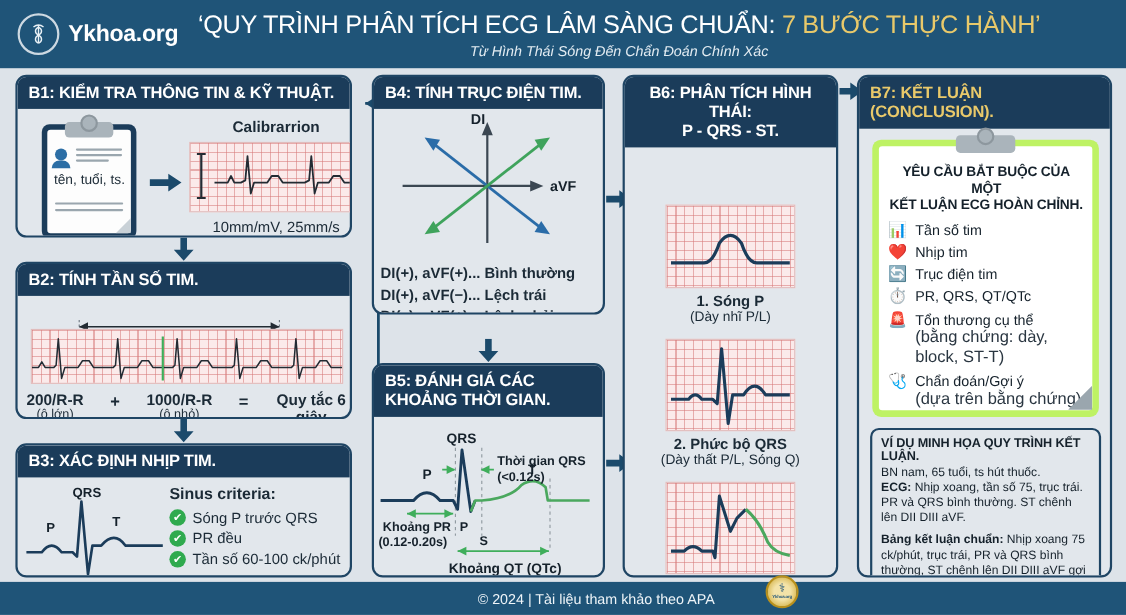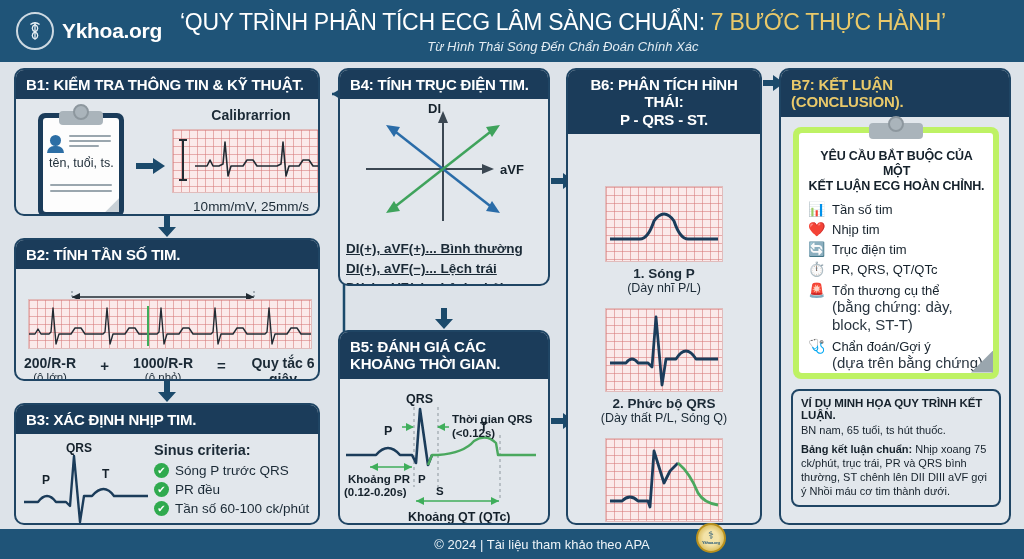--- a/index.html
+++ b/index.html
@@ -112,21 +112,21 @@
   
   .b3-wave{position:absolute;left:6px;top:6px;width:130px;height:96px;}
   .b3-right{position:absolute;left:138px;top:8px;}
   .b3-title{font-size:14.5px;font-weight:bold;color:#1b2a36;margin-bottom:5px;}
   .crit{display:flex;align-items:center;gap:6px;margin-bottom:4px;font-size:13.5px;color:#1b2a36;}
   .tick{width:15px;height:15px;border-radius:50%;background:#2faa4e;color:#fff;font-size:10px;
     display:flex;align-items:center;justify-content:center;flex:none;}
 
   
   .axis-wrap{position:absolute;left:8px;top:4px;width:190px;height:130px;}
-  .b4-legend{position:absolute;left:6px;top:140px;font-size:13.5px;font-weight:bold;color:#1b2a36;line-height:1.45;text-decoration:underline;}
+  .b4-legend{position:absolute;left:6px;top:140px;font-size:13.5px;font-weight:bold;color:#1b2a36;line-height:1.45;}
 
   
   .b5-wave{position:absolute;left:0px;top:0px;width:212px;height:150px;}
 
   
   .morph{position:absolute;left:50%;transform:translateX(-50%);}
   .morph-cap{position:absolute;left:0;width:100%;text-align:center;color:#1b2a36;}
   .morph-cap .m1{font-size:13.5px;font-weight:bold;}
   .morph-cap .m2{font-size:12.5px;line-height:1.2;}
 
@@ -461,20 +461,21 @@
             <span class="b7-ic">🩺</span>
             <span class="b7-lab"><span>Chẩn đoán/Gợi ý</span><span class="b7-sub">(dựa trên bằng chứng)</span></span>
           </div>
           <div class="dogear" style="width:22px;height:22px;background:#9aa6ae;"></div>
         </div>
       </div>
 
       <div class="b7-example">
         <div class="ex-title">VÍ DỤ MINH HỌA QUY TRÌNH KẾT LUẬN.</div>
         <div class="ex-p">BN nam, 65 tuổi, ts hút thuốc.</div>
+        <div class="ex-p"><b>ECG:</b><span> Nhịp xoang, tần số 75, trục trái. PR và QRS bình thường. ST chênh lên DII DIII aVF.</span></div>
         <div class="ex-gap"></div>
         <div class="ex-p"><b>Bảng kết luận chuẩn:</b><span> Nhịp xoang 75 ck/phút, trục trái, PR và QRS bình thường, ST chênh lên DII DIII aVF gợi ý Nhồi máu cơ tim thành dưới.</span></div>
       </div>
     </div>
   </div>
 
   <div class="footer">
     <div class="footer-seal">
       <span class="s-ic">⚕</span>
       <span class="s-tx">Ykhoa.org</span>

